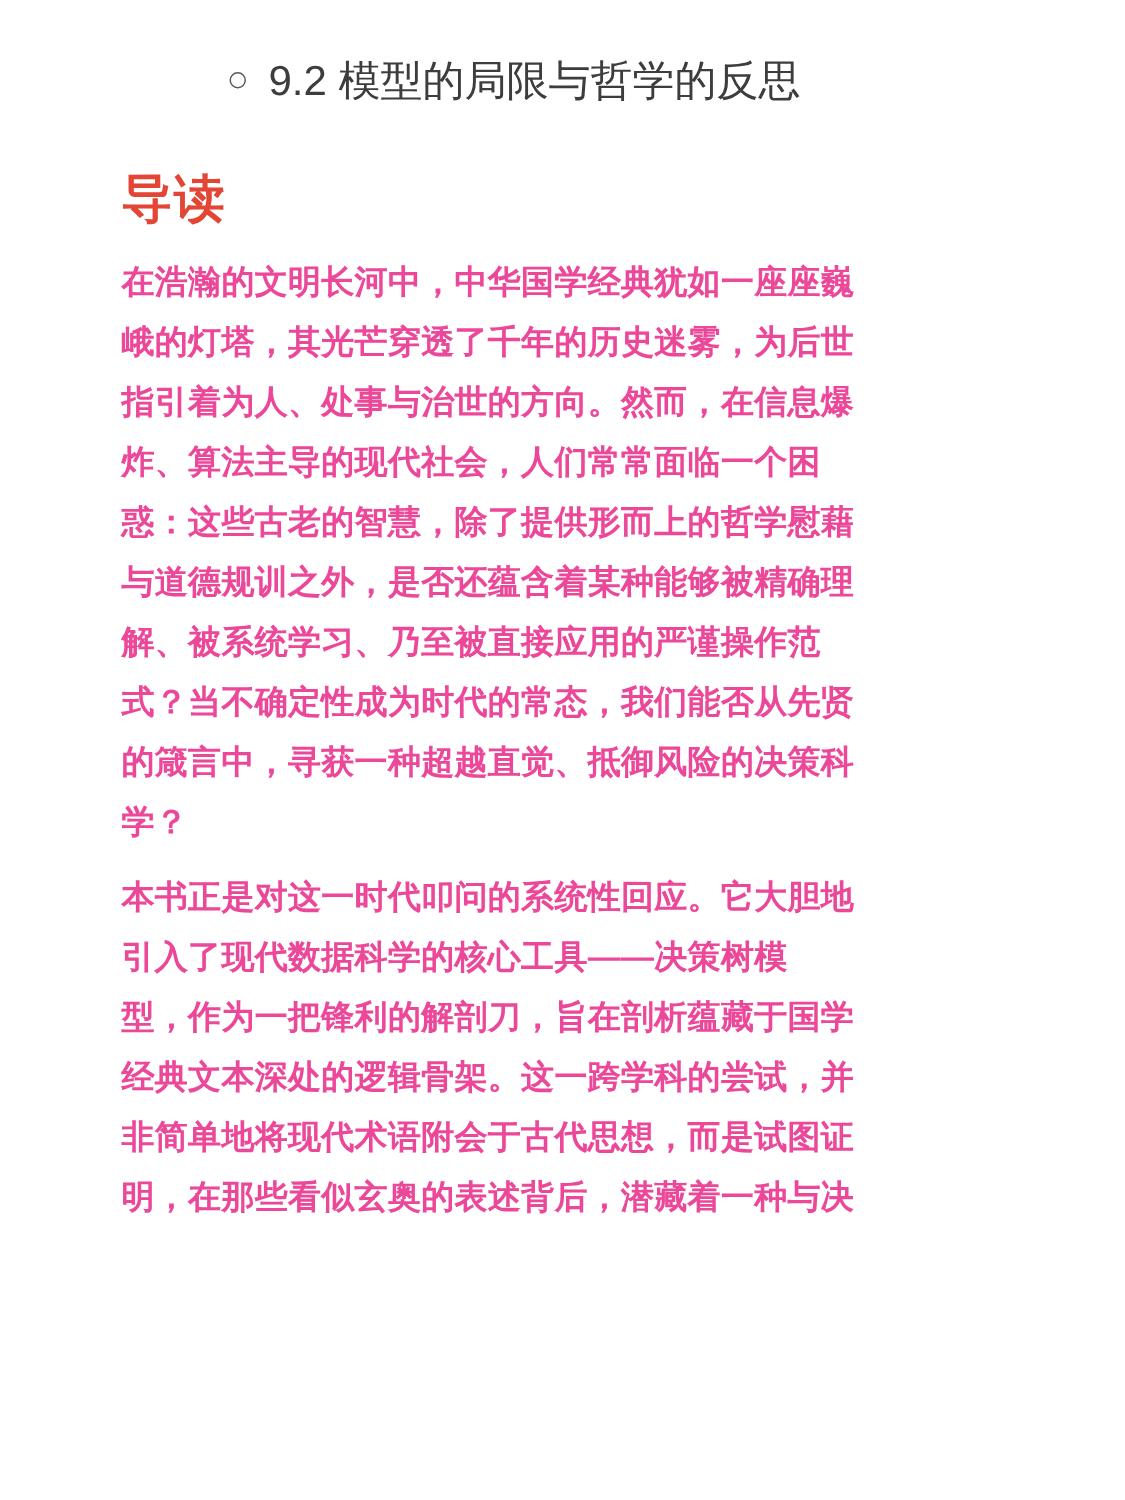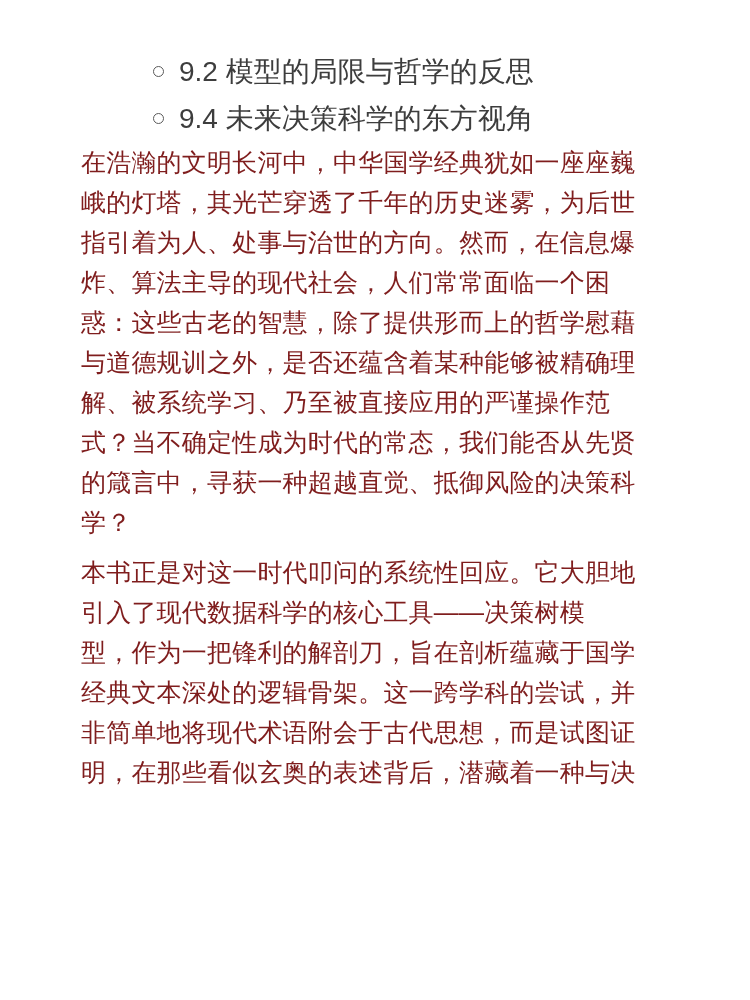--- a/index.html
+++ b/index.html
@@ -11,21 +11,21 @@
     width: 750px;
     height: 1000px;
     overflow: hidden;
     font-family: "Liberation Sans", sans-serif;
     color: #383838;
   }
   .page {
     box-sizing: border-box;
     width: 750px;
     height: 1000px;
-    padding: 48px 52px 0 81px;
+    padding: 30px 52px 0 81px;
     background: #ffffff;
   }
   .toc {
     list-style: none;
     margin: 0;
     padding: 0 0 0 72px;
   }
   .toc-item {
     display: flex;
     align-items: center;
@@ -47,43 +47,41 @@
   .section-heading {
     margin: 36px 0 14px 0;
     font-size: 34px;
     line-height: 41px;
     font-weight: bold;
     color: #e34634;
     letter-spacing: 1px;
   }
   .para {
     margin: 0 0 10px 0;
-    font-size: 25px;
+    font-size: 22px;
     line-height: 40px;
-    color: #7f1d1d;
+    color: #ec4899;
     white-space: pre-line;
     letter-spacing: 0.2px;
+    font-weight: bold;
   }
 </style>
 </head>
 <body>
 
 <div class="page">
 
   <ul class="toc">
     <li class="toc-item">
       <span class="bullet"></span>
       <span class="toc-label">9.2 模型的局限与哲学的反思</span>
     </li>
-    <li class="toc-item">
-      <span class="bullet"></span>
-      <span class="toc-label">9.4 未来决策科学的东方视角</span>
-    </li>
   </ul>
 
+  <h2 class="section-heading">导读</h2>
 
   <p class="para">在浩瀚的文明长河中，中华国学经典犹如一座座巍
 峨的灯塔，其光芒穿透了千年的历史迷雾，为后世
 指引着为人、处事与治世的方向。然而，在信息爆
 炸、算法主导的现代社会，人们常常面临一个困
 惑：这些古老的智慧，除了提供形而上的哲学慰藉
 与道德规训之外，是否还蕴含着某种能够被精确理
 解、被系统学习、乃至被直接应用的严谨操作范
 式？当不确定性成为时代的常态，我们能否从先贤
 的箴言中，寻获一种超越直觉、抵御风险的决策科

